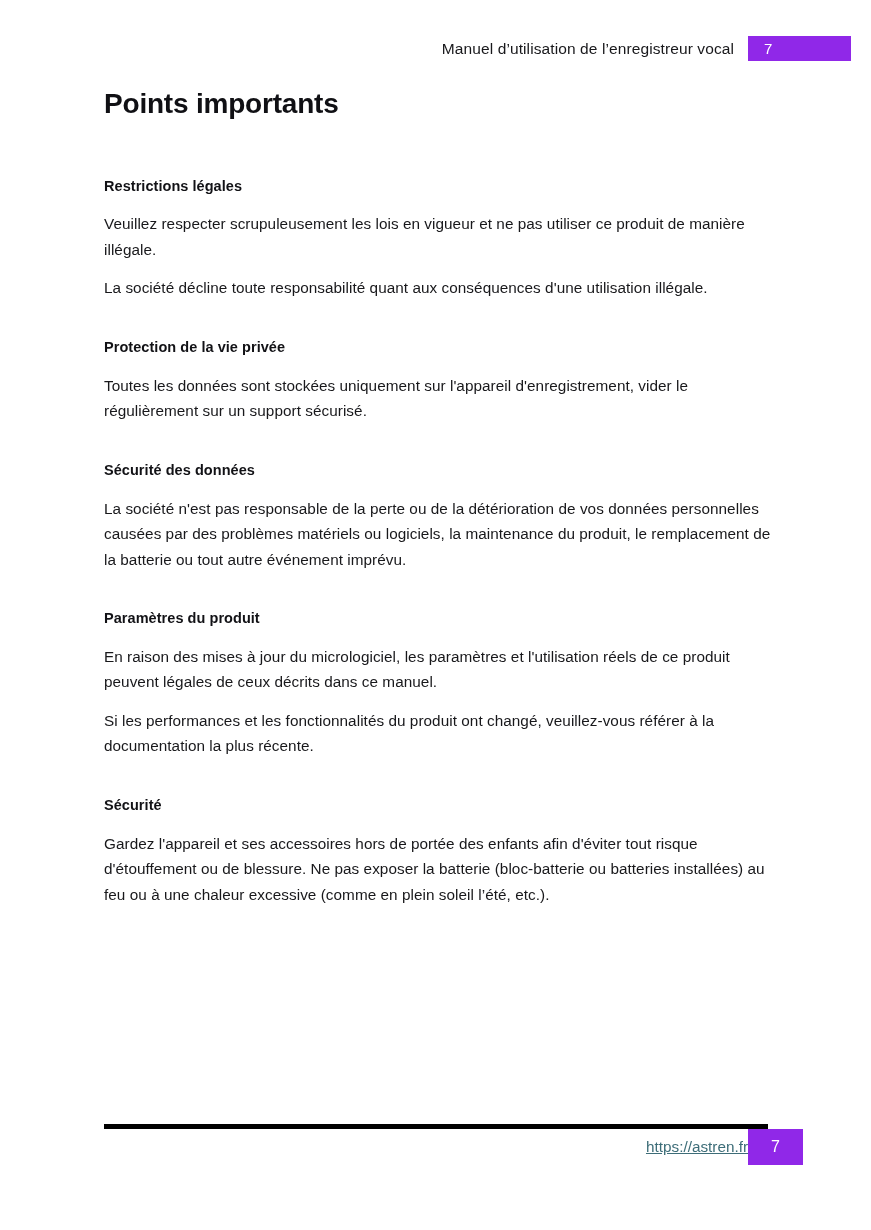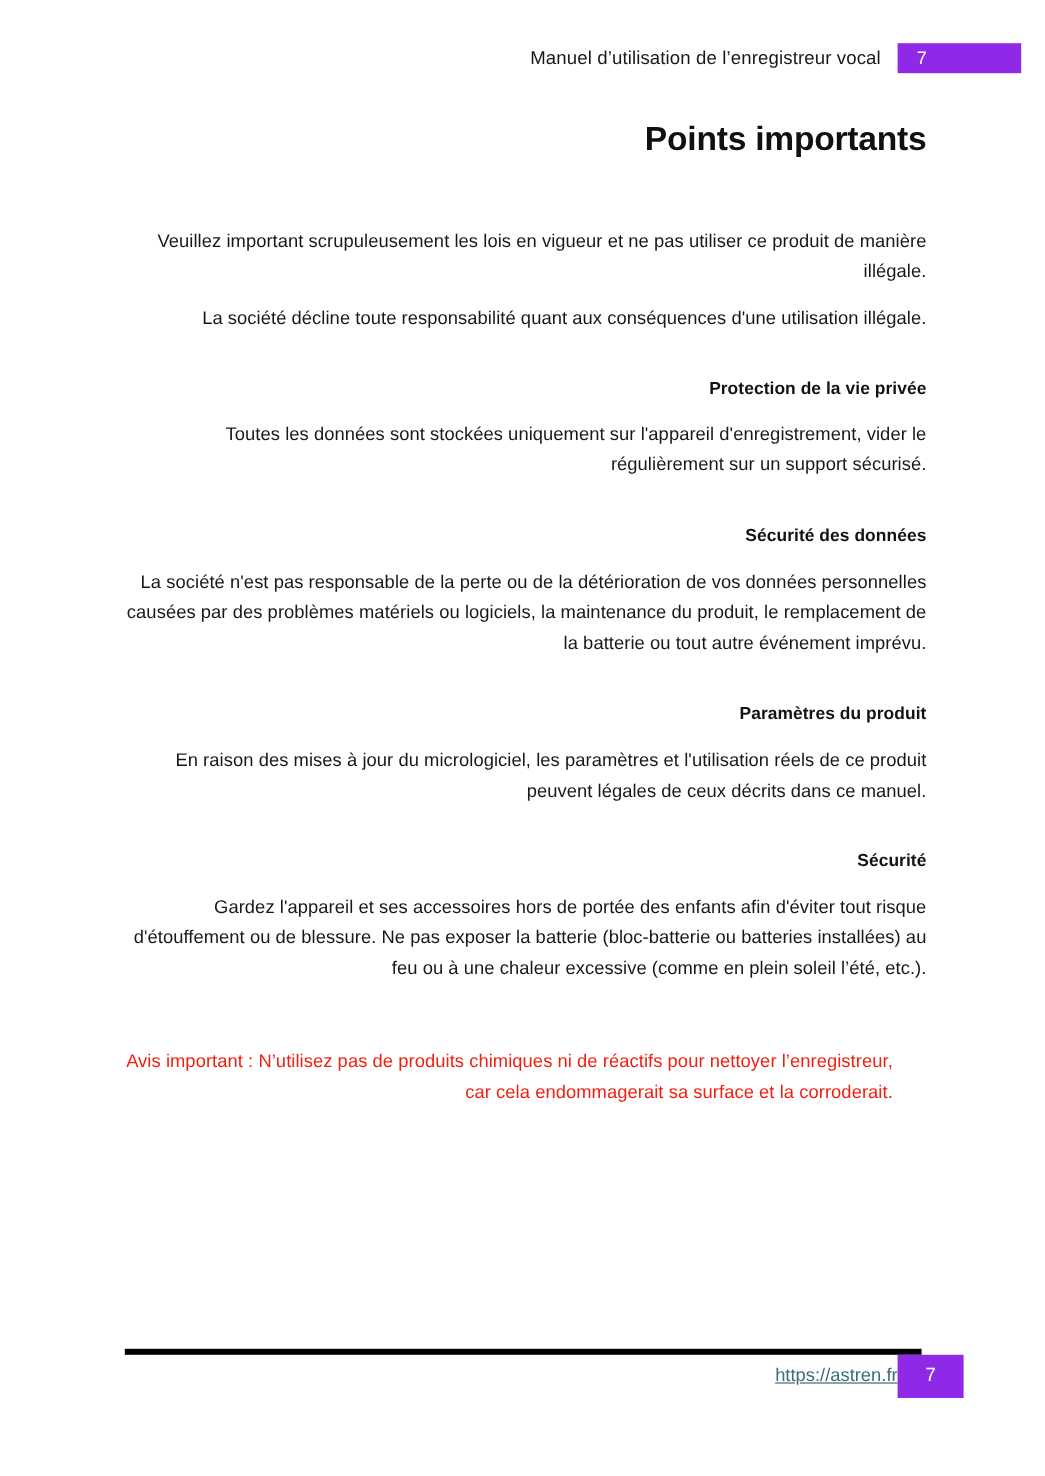--- a/index.html
+++ b/index.html
@@ -51,23 +51,22 @@
     font-size: 15px;
     line-height: 25px;
     padding-left: 16px;
     box-sizing: border-box;
   }
 
   
   .content {
     position: absolute;
     left: 104px;
-    top: 99px;
+    top: 87px;
     width: 668px;
-    text-align: right;
   }
 
   .page-title {
     font-size: 28px;
     font-weight: bold;
     color: #101014;
     letter-spacing: -0.2px;
     margin: 0 0 56px 0;
     line-height: 1.2;
   }
@@ -160,45 +159,46 @@
   <div class="doc-header">
     <div class="doc-header-title">Manuel d’utilisation de l’enregistreur vocal</div>
     <div class="header-page-badge">7</div>
   </div>
 
   <div class="content">
 
     <h1 class="page-title">Points importants</h1>
 
     <section class="section">
-      <p class="para">Veuillez important scrupuleusement les lois en vigueur et ne pas utiliser ce produit de manière illégale.</p>
+      <h2 class="section-heading">Restrictions légales</h2>
+      <p class="para">Veuillez respecter scrupuleusement les lois en vigueur et ne pas utiliser ce produit de manière illégale.</p>
       <p class="para">La société décline toute responsabilité quant aux conséquences d'une utilisation illégale.</p>
     </section>
 
     <section class="section">
       <h2 class="section-heading">Protection de la vie privée</h2>
       <p class="para">Toutes les données sont stockées uniquement sur l'appareil d'enregistrement, vider le régulièrement sur un support sécurisé.</p>
     </section>
 
     <section class="section">
       <h2 class="section-heading">Sécurité des données</h2>
       <p class="para">La société n'est pas responsable de la perte ou de la détérioration de vos données personnelles causées par des problèmes matériels ou logiciels, la maintenance du produit, le remplacement de la batterie ou tout autre événement imprévu.</p>
     </section>
 
     <section class="section">
       <h2 class="section-heading">Paramètres du produit</h2>
       <p class="para">En raison des mises à jour du micrologiciel, les paramètres et l'utilisation réels de ce produit peuvent légales de ceux décrits dans ce manuel.</p>
+      <p class="para">Si les performances et les fonctionnalités du produit ont changé, veuillez-vous référer à la documentation la plus récente.</p>
     </section>
 
     <section class="section">
       <h2 class="section-heading">Sécurité</h2>
       <p class="para">Gardez l'appareil et ses accessoires hors de portée des enfants afin d'éviter tout risque d'étouffement ou de blessure. Ne pas exposer la batterie (bloc-batterie ou batteries installées) au feu ou à une chaleur excessive (comme en plein soleil l’été, etc.).</p>
     </section>
 
-    <p class="notice">Avis important : N’utilisez pas de produits chimiques ni de réactifs pour nettoyer l’enregistreur, car cela endommagerait sa surface et la corroderait.</p>
 
   </div>
 
   <div class="doc-footer">
     <div class="footer-rule"></div>
     <div class="footer-row">
       <a class="footer-link">https://astren.fr</a>
       <div class="footer-page-badge">7</div>
     </div>
   </div>

